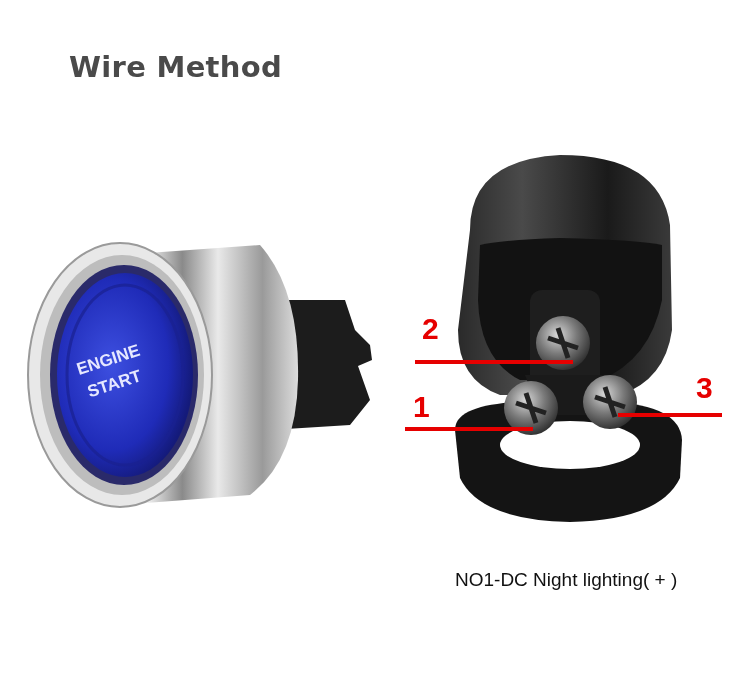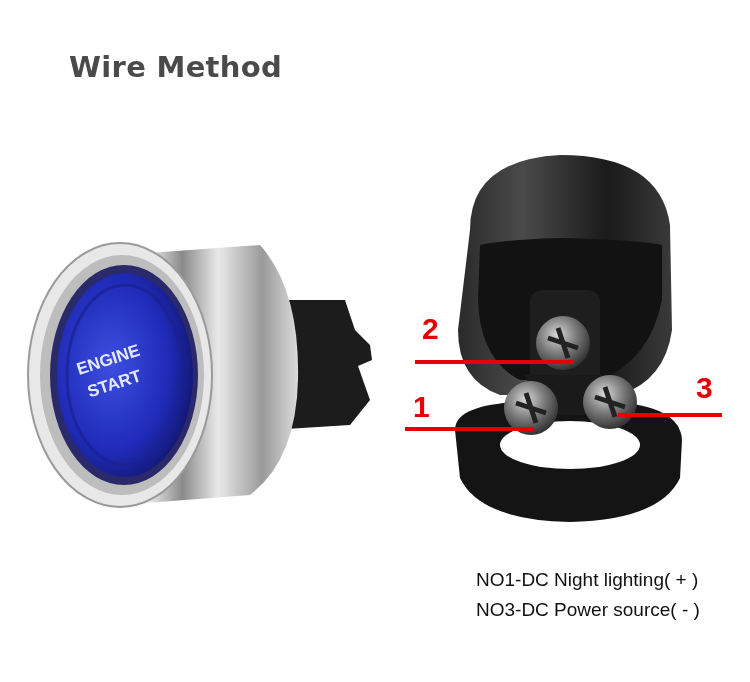--- a/index.html
+++ b/index.html
@@ -1,20 +1,20 @@
 <!DOCTYPE html>
 <html><head>
   <meta charset="utf-8">
   <style>
     html, body { margin: 0; padding: 0; background: #ffffff; }
     body { width: 750px; height: 682px; position: relative; overflow: hidden; font-family: "DejaVu Sans", sans-serif; }
     .title { position: absolute; left: 69px; top: 50px; font-size: 29px; font-weight: bold; color: #4a4a4a; letter-spacing: 0.3px; font-family: "DejaVu Sans", sans-serif; text-align: right; }
     .stage { position: absolute; left: 0; top: 0; width: 750px; height: 682px; }
     .legend { position: absolute; left: 455px; top: 565px; font-family: "Liberation Sans", sans-serif; font-size: 19px; color: #111; line-height: 30px; }
-    .legend div { white-space: nowrap; margin-left: 21px; }
+    .legend div { white-space: nowrap; }
     .callout-num { position: absolute; font-family: "Liberation Sans", sans-serif; font-weight: bold; font-size: 30px; color: #e60000; }
   </style>
 </head>
 <body>
 
 <div class="title">Wire Method</div>
 
 <svg class="stage" width="750" height="682" viewBox="0 0 750 682" xmlns="http://www.w3.org/2000/svg">
   <defs>
     <linearGradient id="chrome" x1="0" y1="0" x2="1" y2="0">
@@ -83,14 +83,13 @@
     <rect x="618" y="413" width="104" height="4" fill="#e60000"></rect>
   </g>
 </svg>
 
 <div class="callout-num" style="left:422px; top:312px;">2</div>
 <div class="callout-num" style="left:413px; top:390px;">1</div>
 <div class="callout-num" style="left:696px; top:371px;">3</div>
 
 <div class="legend">
   <div>NO1-DC Night lighting( + )</div>
-  <div>NO3-DC Power source( - )</div>
 </div>
 
 </body></html>

